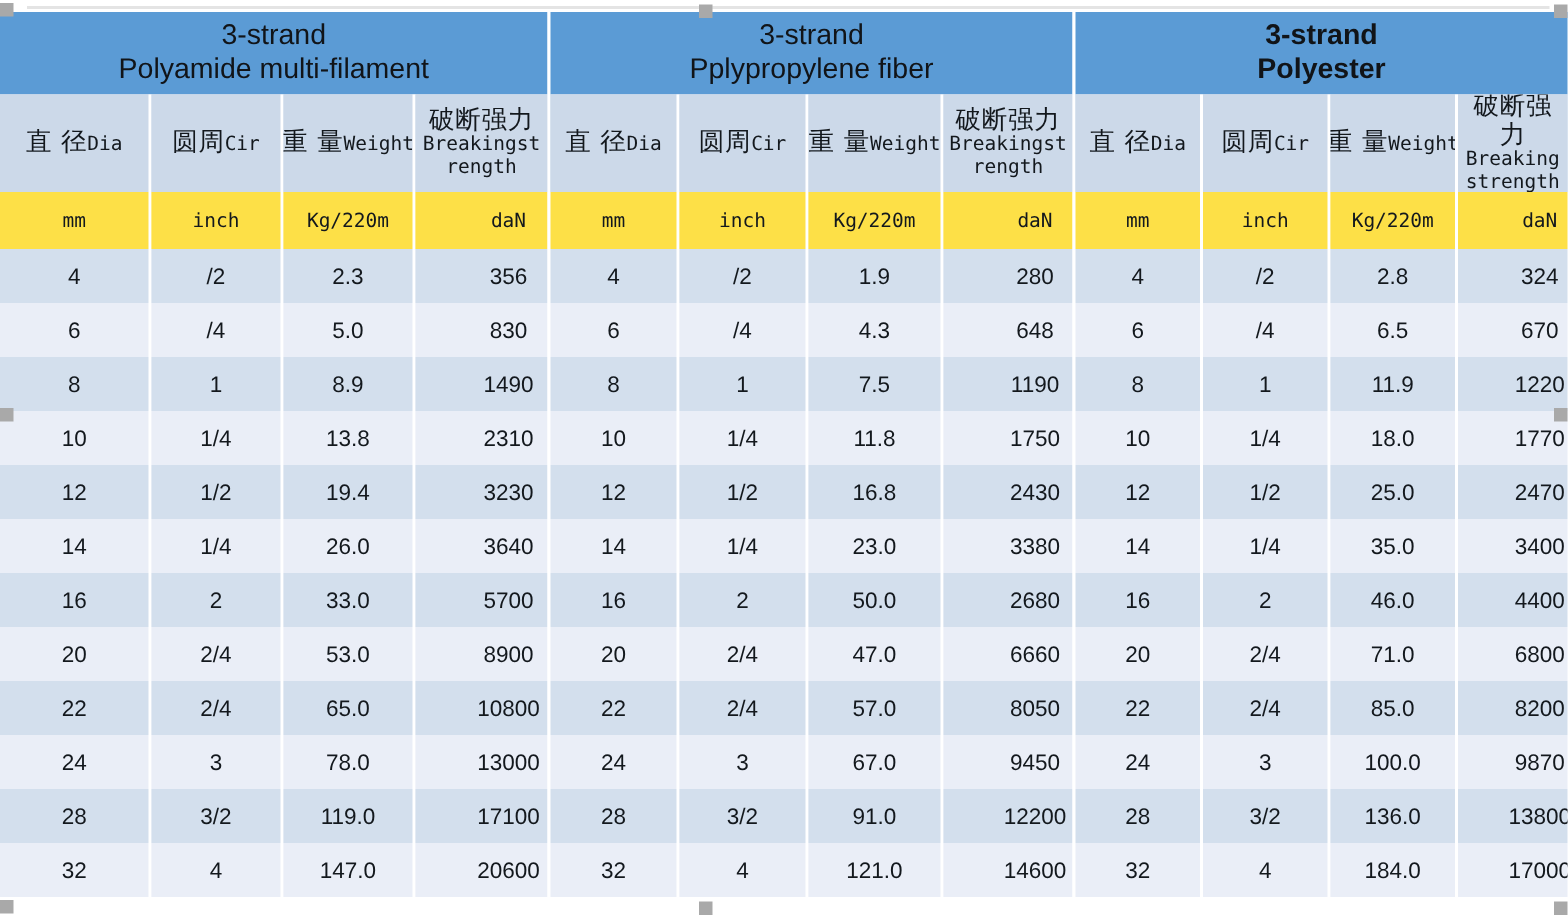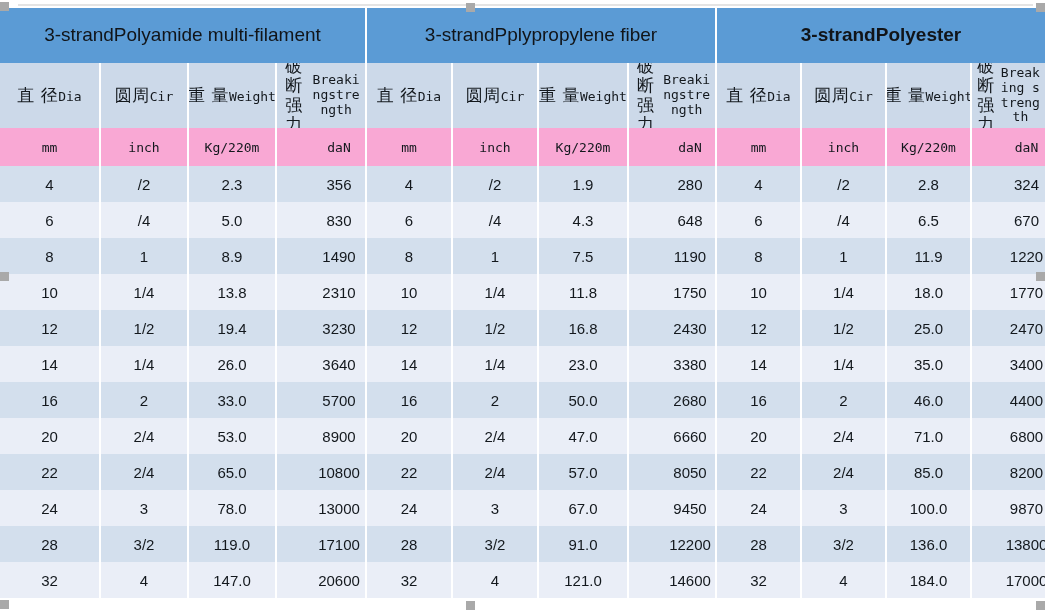--- a/index.html
+++ b/index.html
@@ -36,20 +36,21 @@
   
   .group.g2, .group.g3 {
     border-left: 2px solid #ffffff;
   }
 
   .group-title {
     background: #5b9bd5;
     color: #111418;
     height: 55px;
     display: flex;
+    flex-direction: column;
     align-items: center;
     justify-content: center;
     line-height: 1.18;
     font-size: 19px;
     text-align: center;
     overflow: hidden;
   }
   .group-title .t-line1 { font-weight: normal; }
   .group-title .t-line2 { font-weight: normal; }
   .group.g3 .group-title { font-weight: bold; }
@@ -107,30 +108,31 @@
     font-family: "DejaVu Sans Mono", monospace;
   }
   .hdr-inline {
     display: flex;
     align-items: baseline;
     justify-content: center;
     white-space: nowrap;
   }
   .hdr-stack {
     display: flex;
+    flex-direction: column;
     align-items: center;
   }
   .hdr-stack .hdr-en {
     line-height: 1.15;
     word-break: break-all;
   }
 
   .units-row { height: 38px; }
   .units-row .cell {
-    background: #f9a8d4;
+    background: #fde047;
     font-family: "DejaVu Sans Mono", monospace;
     font-size: 13px;
   }
 
   .data-row { height: 36px; }
   .data-row .cell {
     font-family: "Liberation Sans", sans-serif;
     font-size: 15px;
   }
   .data-row.odd .cell  { background: #d3dfed; }

